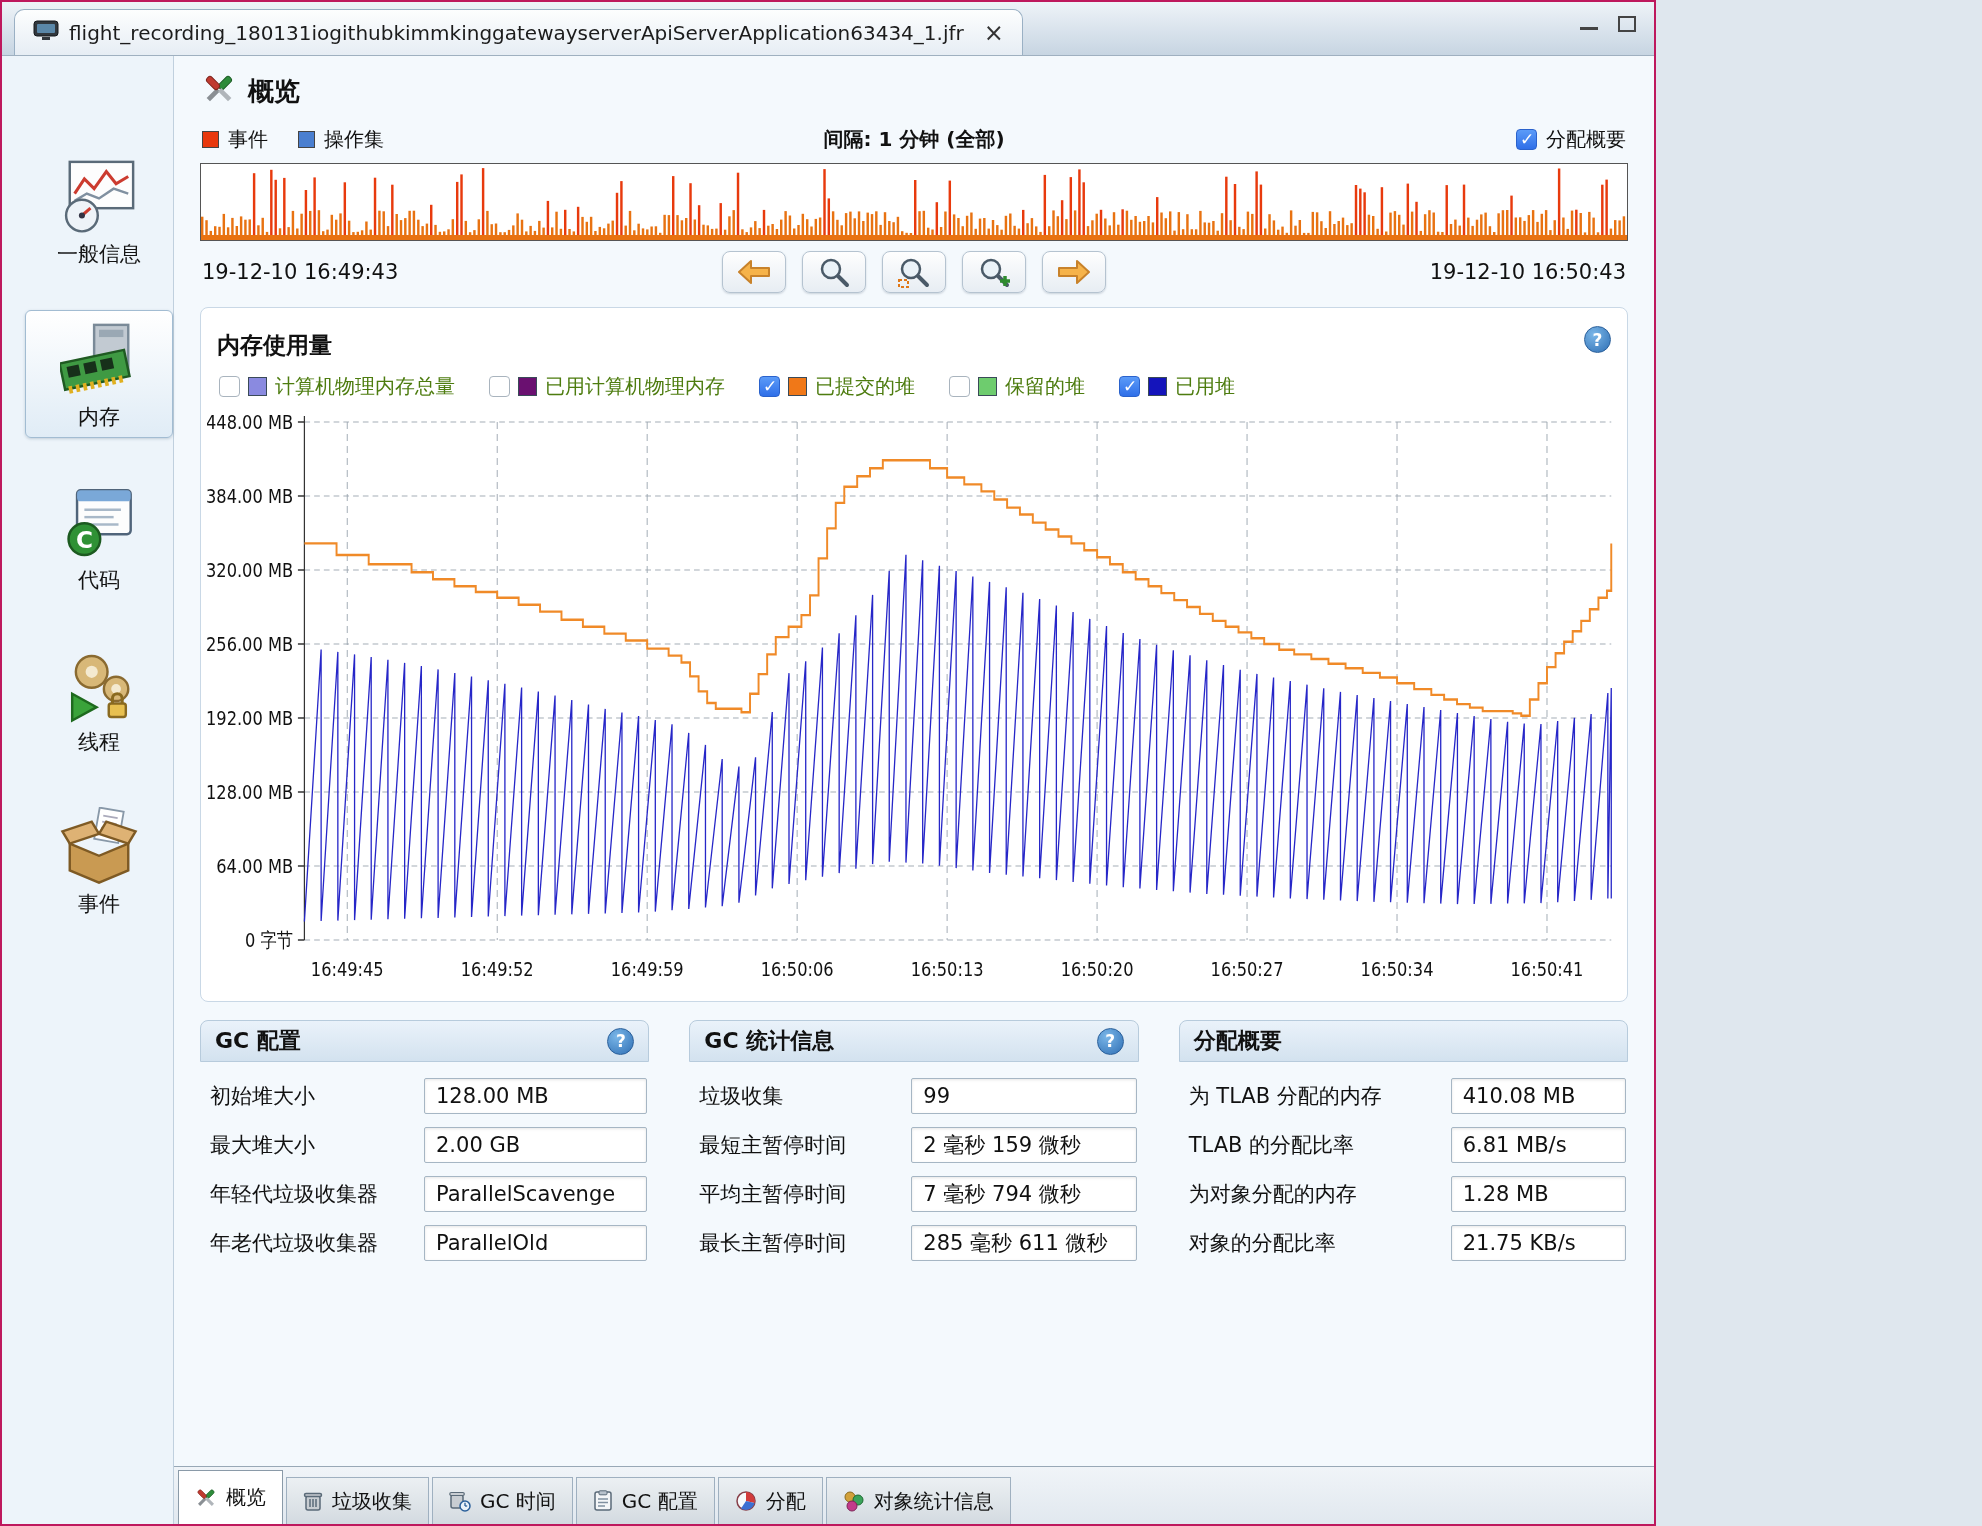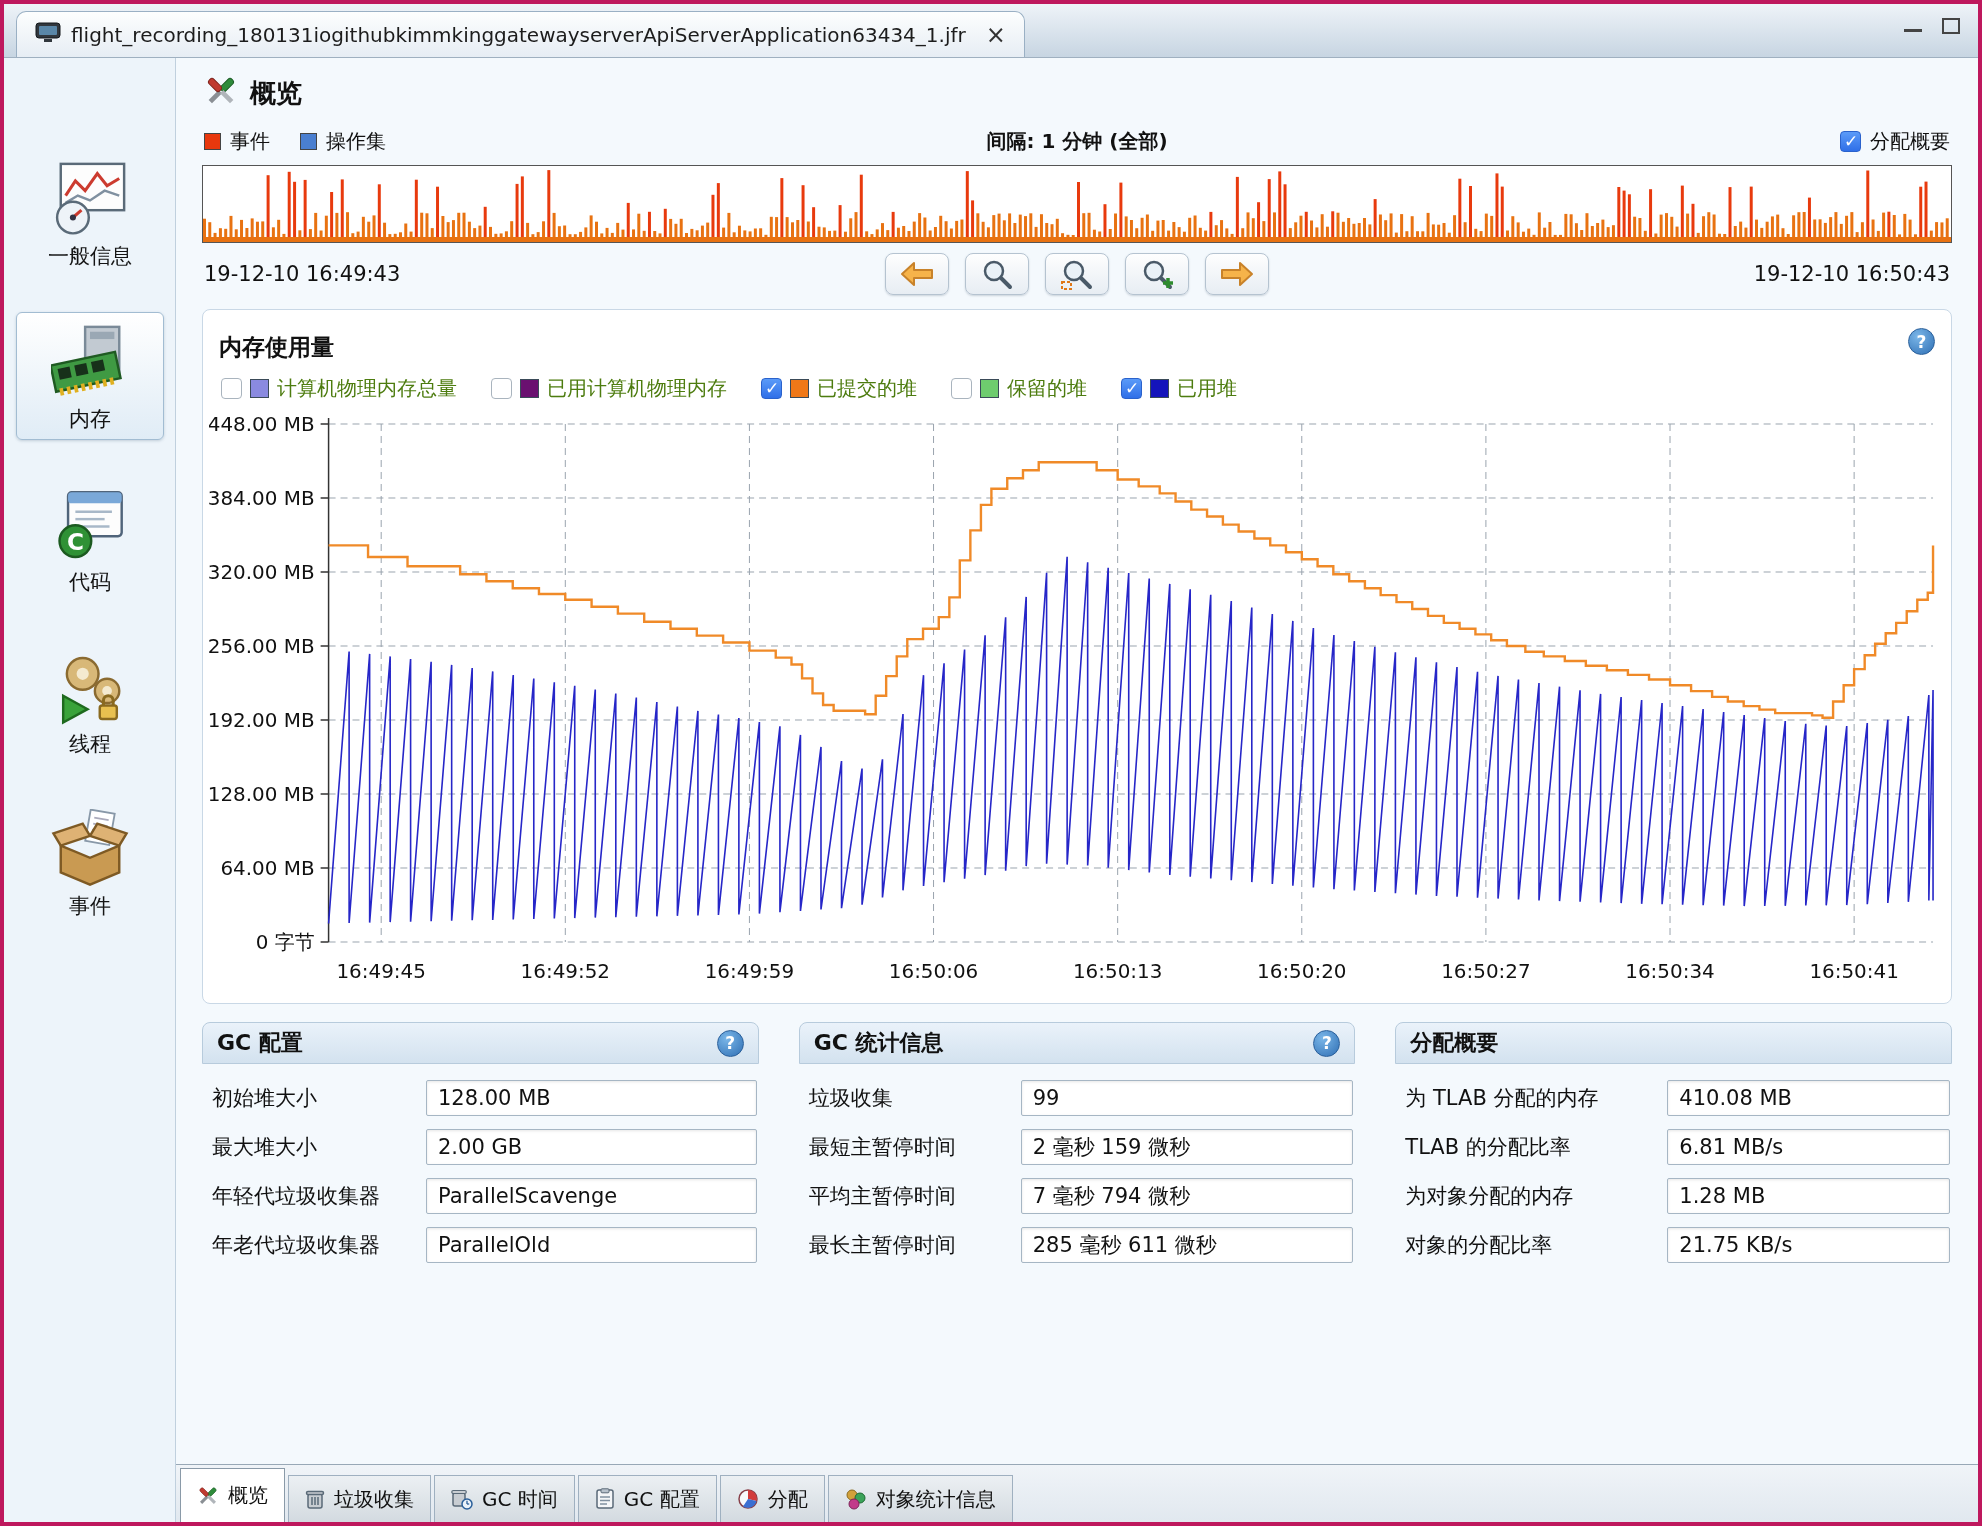--- a/index.html
+++ b/index.html
@@ -1,35 +1,35 @@
 <!DOCTYPE html>
 <html><head>
 <meta charset="utf-8">
 <style>
   * { box-sizing: border-box; }
   html,body { margin:0; padding:0; background:#dfe7ee; }
   body { font-family:"DejaVu Sans","Liberation Sans",sans-serif; }
-  .window { width:1982px; height:1526px; background:#f4f9fd; border:4px solid #be185d;
+  .window { width:1656px; height:1526px; background:#f4f9fd; border:2px solid #be185d;
             display:flex; flex-direction:column; overflow:hidden; }
 
   
   .titlebar { height:54px; flex:0 0 54px; background:linear-gradient(#eef3f8,#c7d5e2);
               border-bottom:1px solid #9fb0c0; display:flex; align-items:flex-end; padding:0 12px; position:relative; }
   .tab { height:46px; background:linear-gradient(#fdfefe,#e6edf4); border:1px solid #9ab0c4; border-bottom:none;
          border-radius:10px 10px 0 0; display:flex; align-items:center; gap:10px; padding:0 18px; font-size:20px; color:#1c1c1c; }
   .tab-close { font-size:24px; color:#333; margin-left:10px; line-height:1; cursor:pointer; }
   .win-controls { position:absolute; right:18px; top:14px; display:flex; gap:20px; align-items:center; }
   .win-min { width:18px; height:12px; border-bottom:3px solid #444; }
   .win-max { width:18px; height:16px; border:2px solid #444; }
 
   .body { flex:1; display:flex; min-height:0; }
 
   
   .sidebar { width:172px; flex:0 0 172px; background:#edf4fa; border-right:1px solid #c0d0de;
-             display:flex; flex-direction:column; align-items:flex-start; padding-top:92px; gap:36px;padding-left:12px; }
+             display:flex; flex-direction:column; align-items:flex-end; padding-top:92px; gap:36px;padding-left:12px; }
   .side-item { width:148px; display:flex; flex-direction:column; align-items:center; gap:4px;
                padding:8px 0 6px; border-radius:6px; cursor:pointer; }
   .side-item.selected { background:linear-gradient(#ffffff,#e0ecf6); border:1px solid #a2bcd2; box-shadow:0 1px 3px rgba(60,90,120,.25); }
   .side-icon { width:80px; height:80px; display:flex; align-items:center; justify-content:center; }
   .side-label { font-size:21px; color:#141414; }
 
   
   .main { flex:1; display:flex; flex-direction:column; padding:0 26px; min-width:0; }
   .overview-header { display:flex; align-items:center; gap:12px; padding:16px 2px 8px; }
   .overview-header h1 { font-size:26px; margin:0; font-weight:bold; color:#111; }

